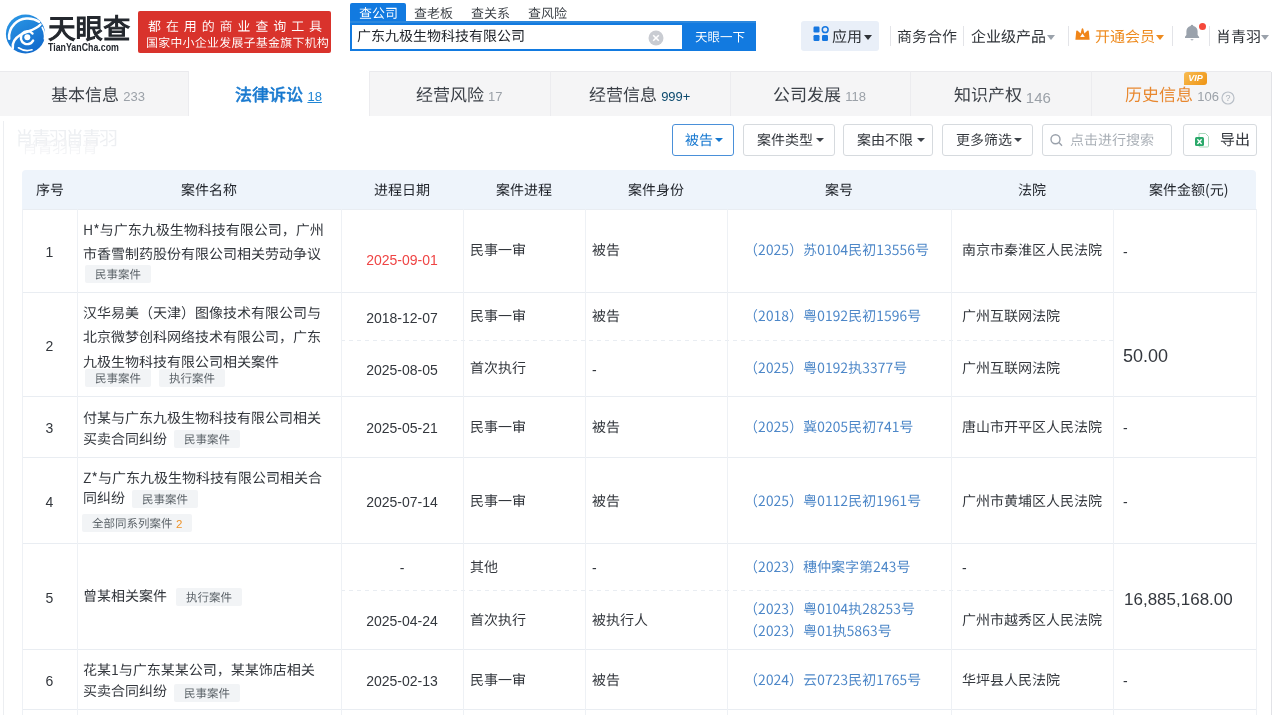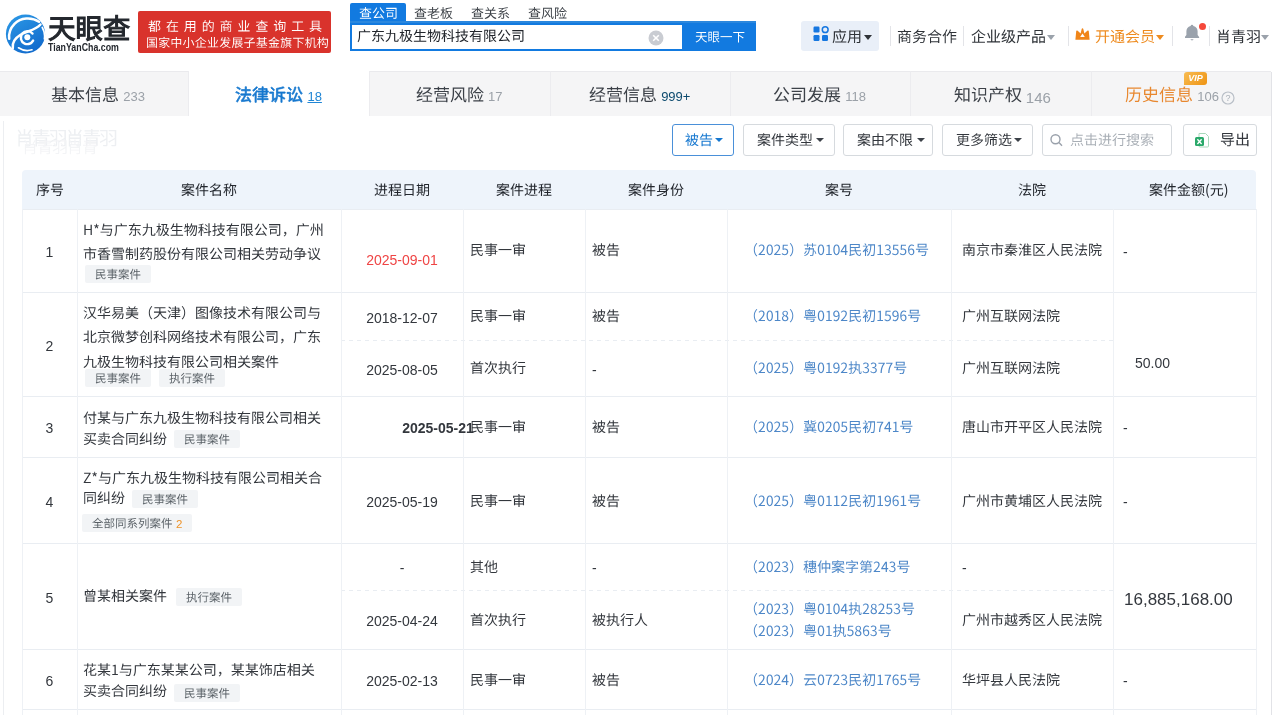--- a/index.html
+++ b/index.html
@@ -898,21 +898,21 @@
     <g fill="#33373d" transform="translate(0,14) scale(0.14)">
       <use href="#u5E7F" x="0"></use>
       <use href="#u5DDE" x="100"></use>
       <use href="#u4E92" x="200"></use>
       <use href="#u8054" x="300"></use>
       <use href="#u7F51" x="400"></use>
       <use href="#u6CD5" x="500"></use>
       <use href="#u9662" x="600"></use>
     </g>
   </svg>
-<span style="position:absolute;left:1123px;top:356px;font-size:14px;color:#33373d;font-weight:400;line-height:1;white-space:nowrap;margin-left:12px;">50.00</span>
+<span style="position:absolute;left:1123px;top:347px;font-size:18px;color:#33373d;font-weight:400;line-height:1;white-space:nowrap;">50.00</span>
 <span style="position:absolute;left:22px;width:55px;text-align:center;top:421px;font-size:14px;color:#33373d;font-weight:400;line-height:1;white-space:nowrap;">3</span>
 <svg style="position:absolute;left:83px;top:408.5px;overflow:visible" width="240" height="19">
     <g fill="#33373d" transform="translate(0,14) scale(0.14)">
       <use href="#u4ED8" x="0"></use>
       <use href="#u67D0" x="100"></use>
       <use href="#u4E0E" x="200"></use>
       <use href="#u5E7F" x="300"></use>
       <use href="#u4E1C" x="400"></use>
       <use href="#u4E5D" x="500"></use>
       <use href="#u6781" x="600"></use>
@@ -940,21 +940,21 @@
   </svg>
 <div style="position:absolute;left:174px;top:429.5px;width:66px;height:18px;background:#f2f4f6;border-radius:2px"></div>
 <svg style="position:absolute;left:184px;top:431.7px;overflow:visible" width="48" height="15">
     <g fill="#596066" transform="translate(0,11.5) scale(0.115)">
       <use href="#u6C11" x="0"></use>
       <use href="#u4E8B" x="100"></use>
       <use href="#u6848" x="200"></use>
       <use href="#u4EF6" x="300"></use>
     </g>
   </svg>
-<span style="position:absolute;left:341px;width:122px;text-align:center;top:421px;font-size:14px;color:#33373d;font-weight:700;line-height:1;white-space:nowrap;margin-left:36px;">2025-05-21</span>
+<span style="position:absolute;left:341px;width:122px;text-align:center;top:421px;font-size:14px;color:#33373d;font-weight:400;line-height:1;white-space:nowrap;">2025-05-21</span>
 <svg style="position:absolute;left:470px;top:417.5px;overflow:visible" width="58" height="19">
     <g fill="#33373d" transform="translate(0,14) scale(0.14)">
       <use href="#u6C11" x="0"></use>
       <use href="#u4E8B" x="100"></use>
       <use href="#u4E00" x="200"></use>
       <use href="#u5BA1" x="300"></use>
     </g>
   </svg>
 <svg style="position:absolute;left:592px;top:417.5px;overflow:visible" width="30" height="19">
     <g fill="#33373d" transform="translate(0,14) scale(0.14)">
@@ -1043,21 +1043,21 @@
       <use href="#u5168" x="0"></use>
       <use href="#u90E8" x="100"></use>
       <use href="#u540C" x="200"></use>
       <use href="#u7CFB" x="300"></use>
       <use href="#u5217" x="400"></use>
       <use href="#u6848" x="500"></use>
       <use href="#u4EF6" x="600"></use>
     </g>
   </svg>
 <span style="position:absolute;left:176px;top:518.5px;font-size:11.5px;color:#ee9329;font-weight:400;line-height:1;white-space:nowrap;">2</span>
-<span style="position:absolute;left:341px;width:122px;text-align:center;top:495px;font-size:14px;color:#33373d;font-weight:400;line-height:1;white-space:nowrap;">2025-05-19</span>
+<span style="position:absolute;left:341px;width:122px;text-align:center;top:495px;font-size:14px;color:#33373d;font-weight:400;line-height:1;white-space:nowrap;">2025-07-14</span>
 <svg style="position:absolute;left:470px;top:491.5px;overflow:visible" width="58" height="19">
     <g fill="#33373d" transform="translate(0,14) scale(0.14)">
       <use href="#u6C11" x="0"></use>
       <use href="#u4E8B" x="100"></use>
       <use href="#u4E00" x="200"></use>
       <use href="#u5BA1" x="300"></use>
     </g>
   </svg>
 <svg style="position:absolute;left:592px;top:491.5px;overflow:visible" width="30" height="19">
     <g fill="#33373d" transform="translate(0,14) scale(0.14)">

